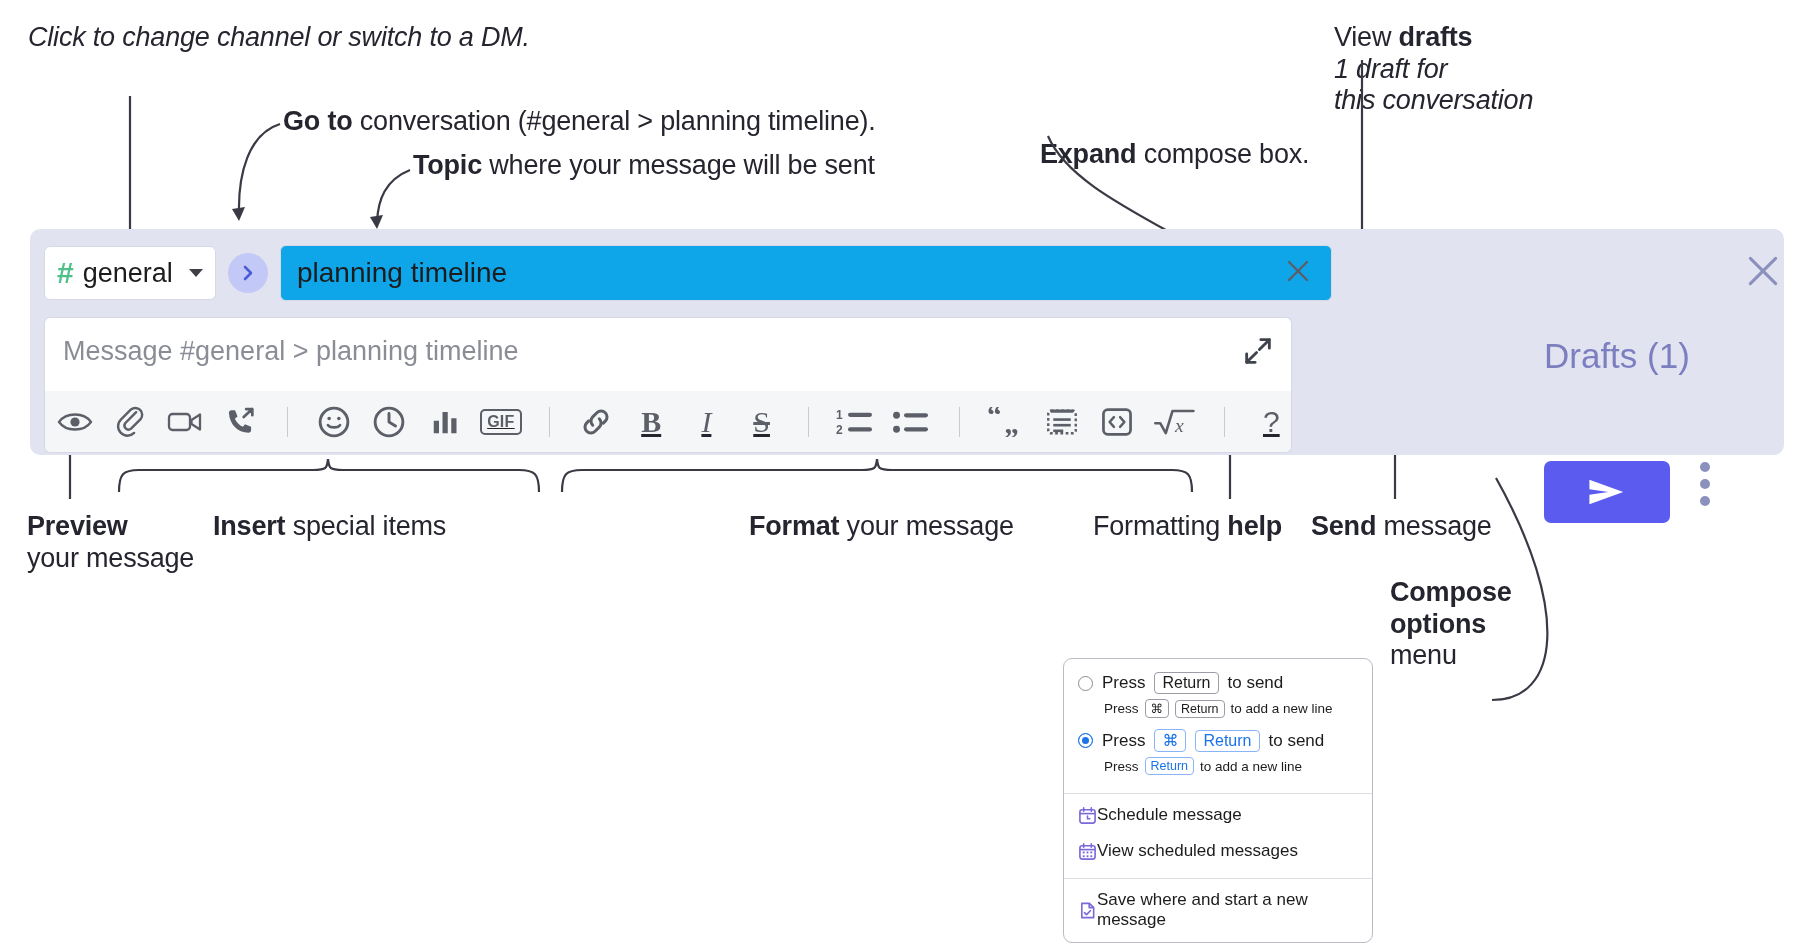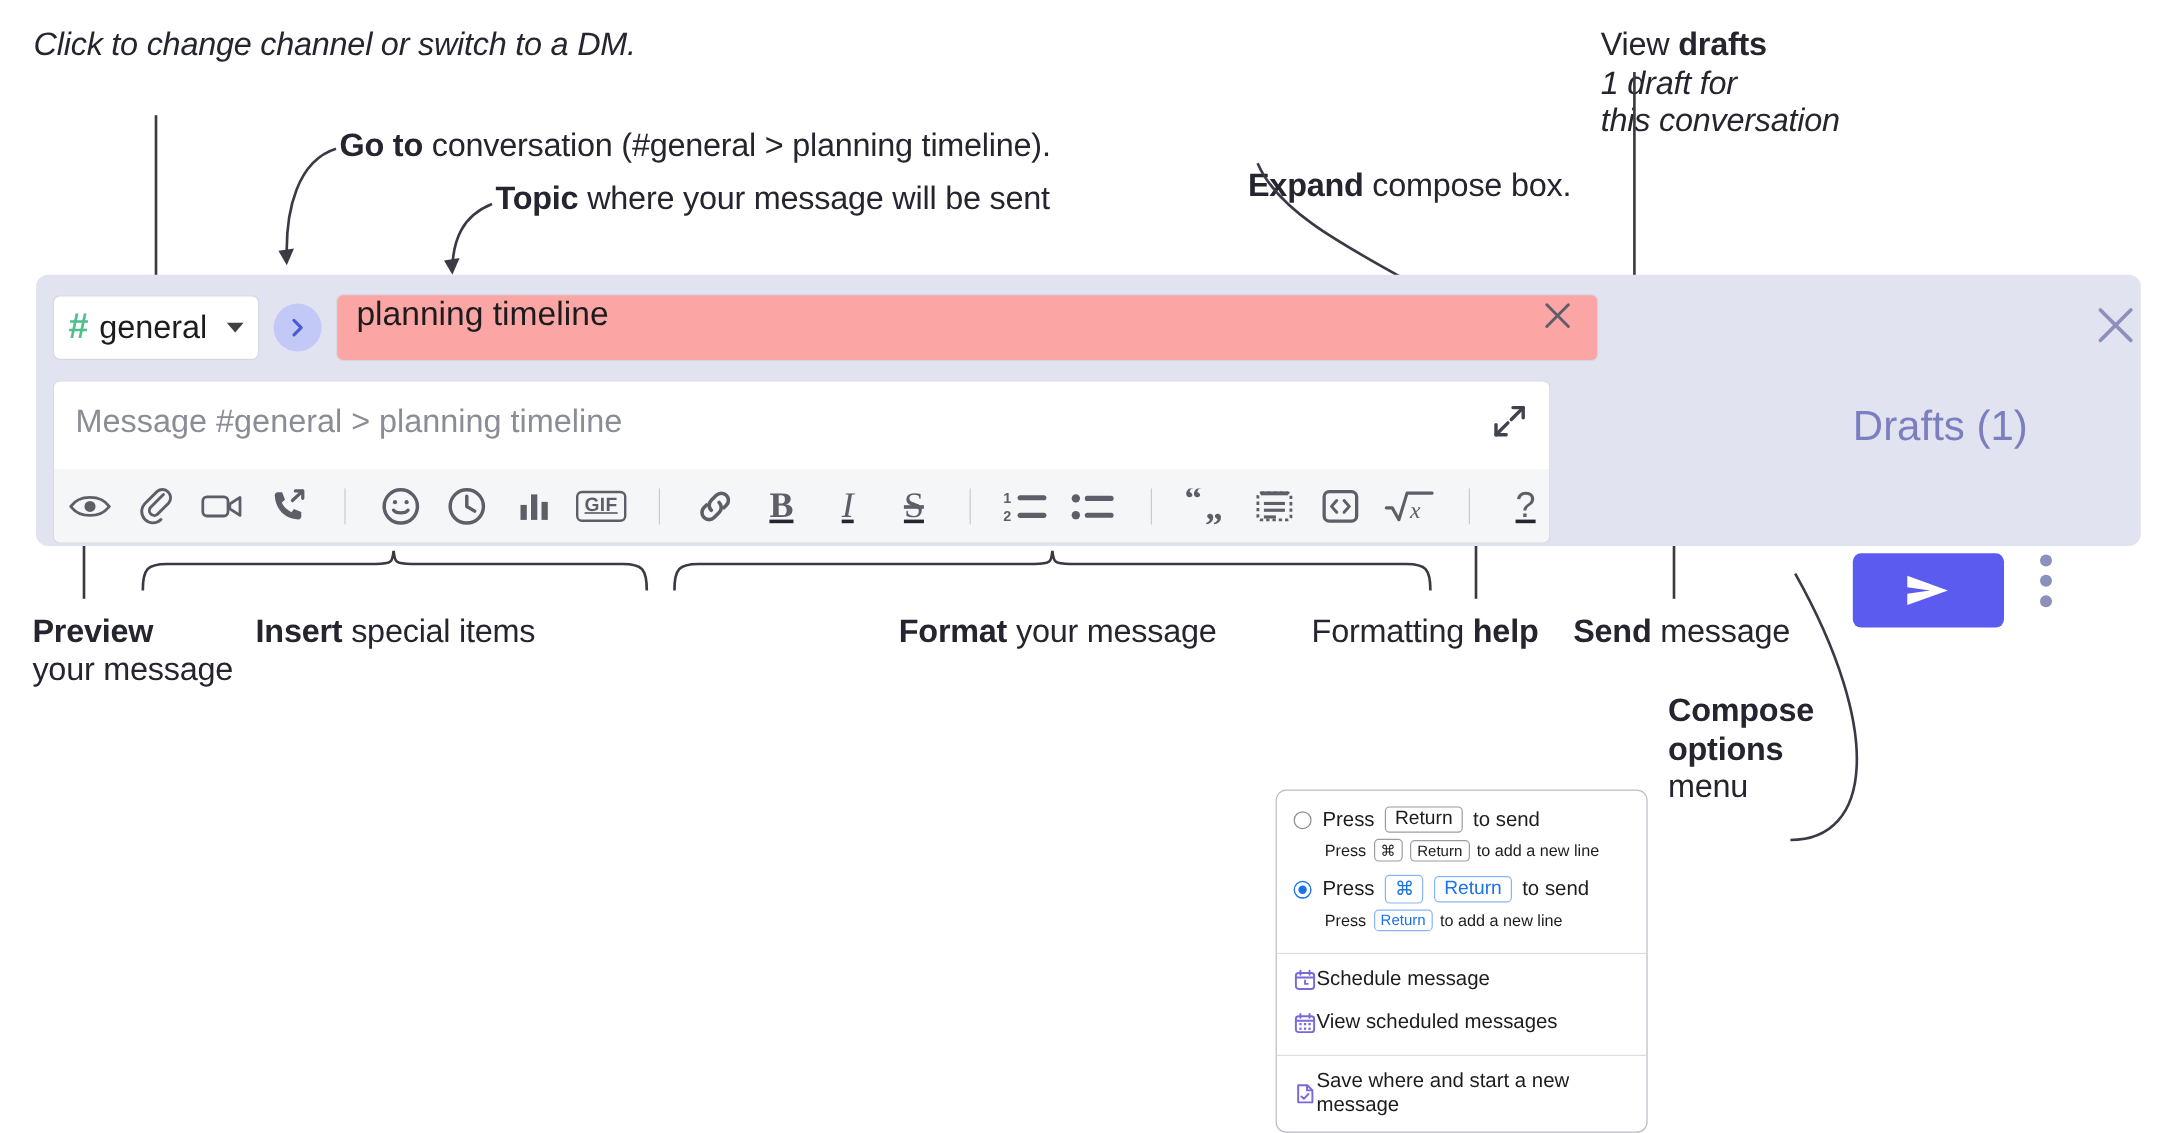--- a/index.html
+++ b/index.html
@@ -27,22 +27,22 @@
   .hash{color:#4fc08a;font-size:30px;font-weight:700;line-height:1;}
   #channel-name{font-size:27px;color:#1d1c1d;}
   .chev{width:0;height:0;border-left:7px solid transparent;border-right:7px solid transparent;
         border-top:8px solid #3f3f46;margin-left:auto;}
   #goto-btn{
     width:40px;height:40px;border-radius:50%;background:#c3c9f7;
     display:flex;align-items:center;justify-content:center;margin:0 12px;
     color:#4a5bd6;font-size:24px;font-weight:700;
   }
   #topic-field{
-    width:1052px;height:56px;background:#fca5a5;border:1px solid #d6d9e4;border-radius:6px;
-    display:flex;align-items:flex-start;padding:0 16px;box-sizing:border-box;
+    width:1052px;height:56px;background:#0ea5e9;border:1px solid #d6d9e4;border-radius:6px;
+    display:flex;align-items:center;padding:0 16px;box-sizing:border-box;
   }
   #topic-value{font-size:28px;color:#1d1c1d;}
   #topic-clear{margin-left:auto;}
 
   
   #msg-body{
     left:44px;top:317px;width:1248px;height:75px;background:#ffffff;
     border:1px solid #d6d9e4;border-bottom:none;border-radius:6px 6px 0 0;
     box-sizing:border-box;
   }

